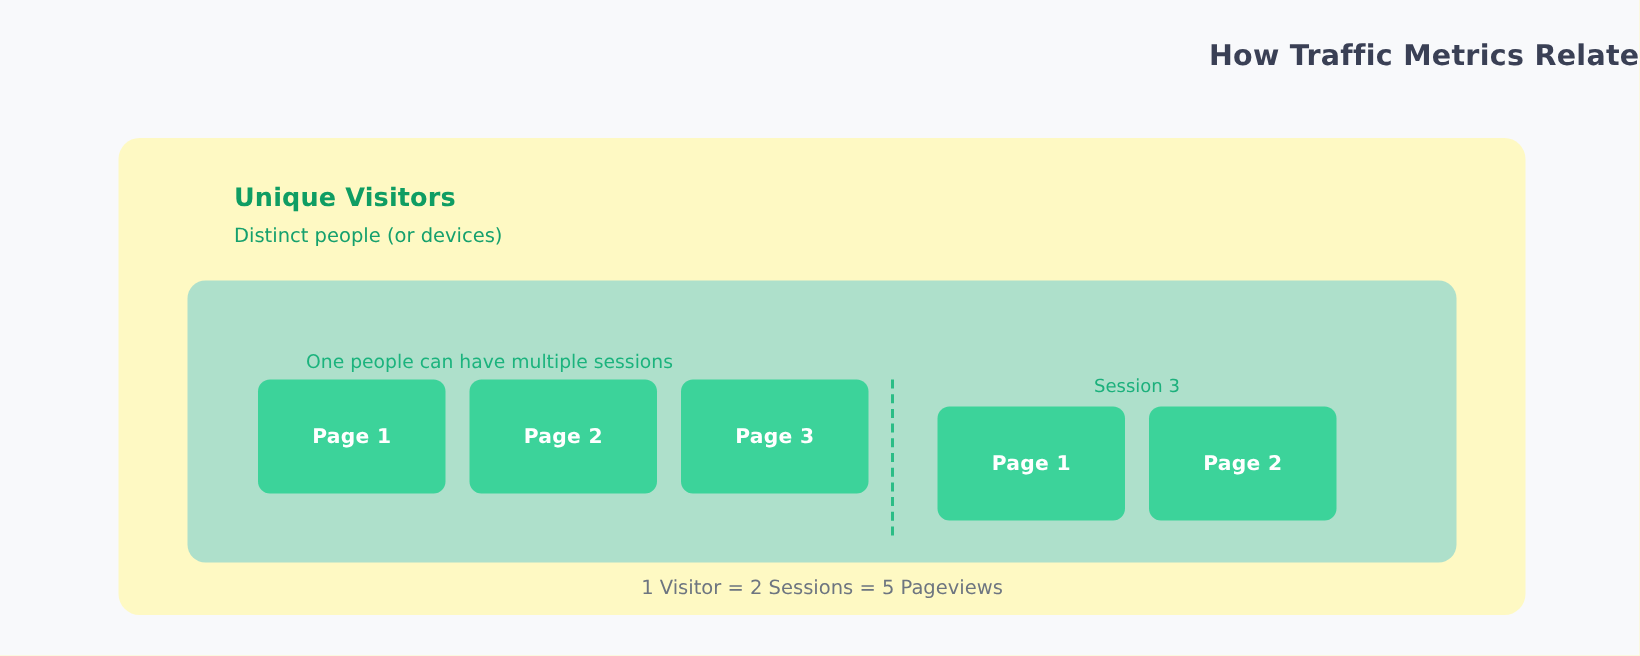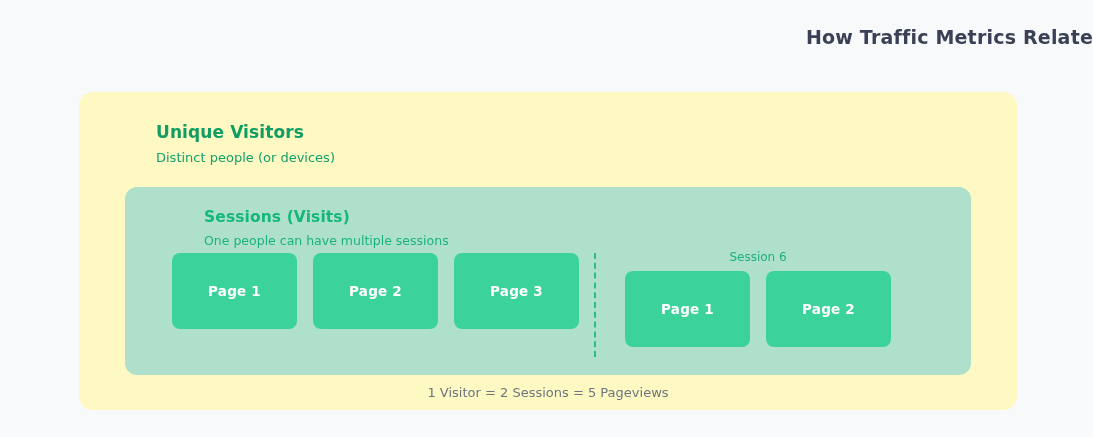--- a/index.html
+++ b/index.html
@@ -148,35 +148,34 @@
 
 <div id="page-title">How Traffic Metrics Relate</div>
 
 <div id="visitors-box">
 
   <div id="visitors-heading">Unique Visitors</div>
   <div id="visitors-subtitle">Distinct people (or devices)</div>
 
   <div id="sessions-box">
 
-    <div id="sessions-heading">Sessions (Visits)</div>
     <div id="sessions-subtitle">One people can have multiple sessions</div>
 
     <div class="session-group" id="session-group-0">
       <div class="page-row">
         <div class="page-card">Page 1</div>
         <div class="page-card">Page 2</div>
         <div class="page-card">Page 3</div>
       </div>
     </div>
 
     <div id="session-divider"></div>
 
     <div class="session-group" id="session-group-1">
-      <div class="session-label">Session 6</div>
+      <div class="session-label">Session 3</div>
       <div class="page-row">
         <div class="page-card">Page 1</div>
         <div class="page-card">Page 2</div>
       </div>
     </div>
 
   </div>
 
   <div id="summary-footer">1 Visitor = 2 Sessions = 5 Pageviews</div>
 

